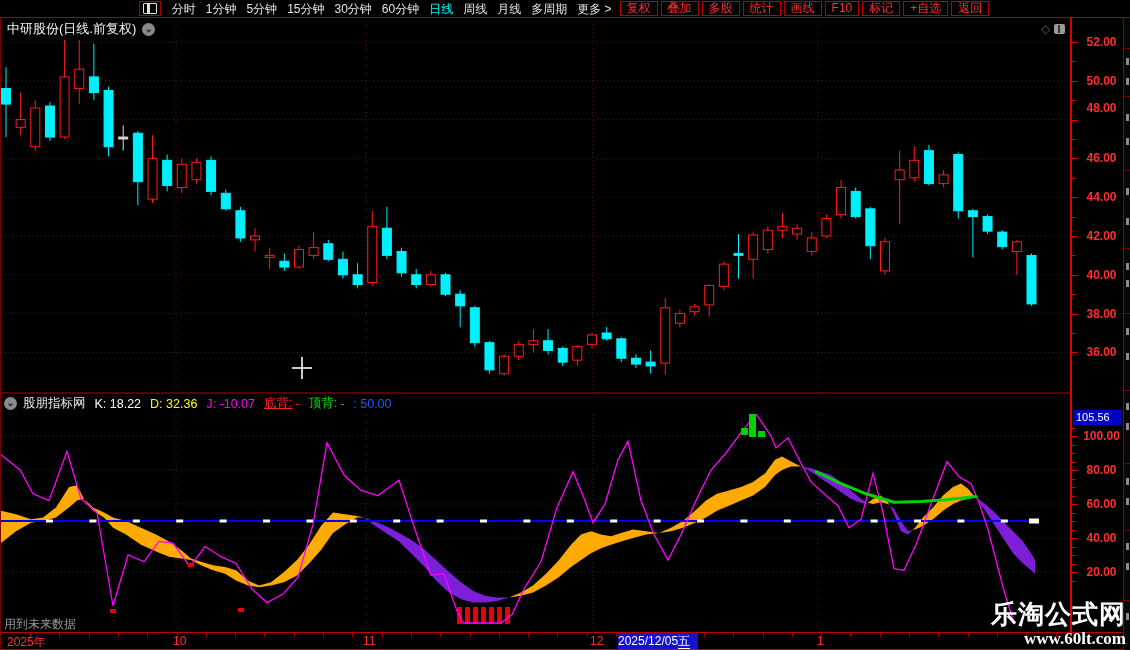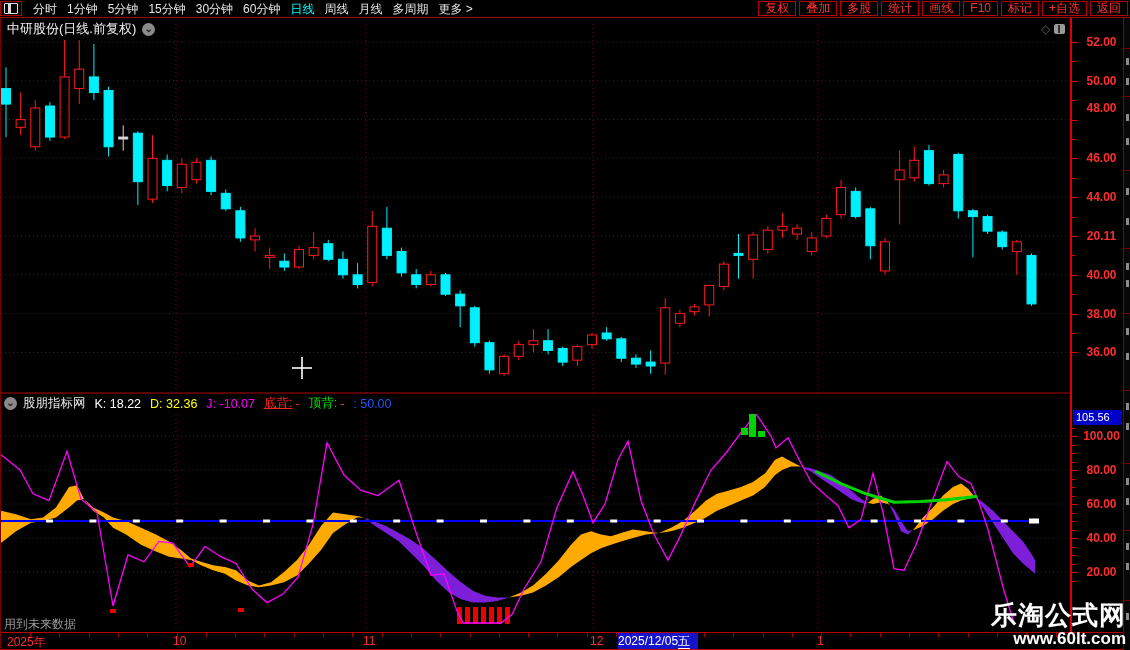--- a/index.html
+++ b/index.html
@@ -1,20 +1,20 @@
 <!DOCTYPE html>
 <html><head>
 <meta charset="utf-8">
 <style>
   html,body{margin:0;padding:0;background:#000;width:1130px;height:650px;overflow:hidden;
     font-family:"Liberation Sans",sans-serif;}
   #app{position:relative;width:1130px;height:650px;background:#000;}
   
   #toolbar{position:absolute;left:0;top:0;width:1130px;height:17px;display:flex;
-    justify-content:space-between;align-items:center;border-bottom:1px solid #a80000;background:#000;}
+    justify-content:center;align-items:center;border-bottom:1px solid #a80000;background:#000;}
   .tb-left{display:flex;align-items:center;height:17px;}
   .tb-iconbox{border:1px solid #a80000;height:13px;width:20px;display:flex;align-items:center;
     justify-content:center;margin-right:6px;}
   .tb-ico{width:12px;height:9px;border:1px solid #ddd;border-radius:1px;position:relative;}
   .tb-ico::after{content:"";position:absolute;left:3px;top:0;width:3px;height:9px;background:#ddd;}
   .tb-item{color:#e6e6e6;font-size:12px;margin:0 5px;cursor:default;white-space:nowrap;}
   .tb-item.active{color:#00ffff;}
   .tb-right{display:flex;align-items:center;height:17px;padding-right:2px;}
   .tb-btn{color:#ff3030;font-size:12px;border:1px solid #b40000;padding:0 6px;height:13px;
     line-height:13px;margin-left:3px;white-space:nowrap;}
@@ -58,21 +58,21 @@
     line-height:16px;text-align:left;}
   #date-box .wd{border-bottom:1px solid #fff;}
   #notice{position:absolute;left:3px;top:598px;color:#9a9a9a;font-size:12px;z-index:6;}
   
   #right-strip{position:absolute;left:1122px;top:0;width:8px;height:632px;background:#070707;
     border-left:1px solid #8a0000;box-sizing:border-box;overflow:hidden;}
   .rs-sep{position:absolute;left:0;width:8px;height:1px;background:#7a0000;}
   .rs-mark{position:absolute;left:2px;width:3px;background:#b8b8b8;opacity:.75;}
   
   #watermark{position:absolute;right:5px;top:584px;text-align:right;z-index:9;
-    font-family:Liberation Sans, sans-serif;color:#fff;font-weight:bold;line-height:1.0;}
+    font-family:Liberation Serif, serif;color:#fff;font-weight:bold;line-height:1.0;}
   #wm1{font-size:26px;letter-spacing:1px;}
   #wm2{font-size:17px;margin-top:2px;}
 </style>
 </head>
 <body>
 
 <div id="app">
 
   <div id="toolbar">
     <div class="tb-left">
@@ -361,21 +361,21 @@
     <div class="ax-label" style="top: 17px;">52.00</div>
         <div class="ax-tick" style="top: 24px; width: 6px;"></div>
         <div class="ax-label" style="top: 55.8px;">50.00</div>
         <div class="ax-tick" style="top: 62.8px; width: 6px;"></div>
         <div class="ax-label" style="top: 83px;">48.00</div>
         <div class="ax-tick" style="top: 101.6px; width: 6px;"></div>
         <div class="ax-label" style="top: 133.4px;">46.00</div>
         <div class="ax-tick" style="top: 140.4px; width: 6px;"></div>
         <div class="ax-label" style="top: 172.2px;">44.00</div>
         <div class="ax-tick" style="top: 179.2px; width: 6px;"></div>
-        <div class="ax-label" style="top: 211px;">20.11</div>
+        <div class="ax-label" style="top: 211px;">42.00</div>
         <div class="ax-tick" style="top: 218px; width: 6px;"></div>
         <div class="ax-label" style="top: 249.8px;">40.00</div>
         <div class="ax-tick" style="top: 256.8px; width: 6px;"></div>
         <div class="ax-label" style="top: 288.6px;">38.00</div>
         <div class="ax-tick" style="top: 295.6px; width: 6px;"></div>
         <div class="ax-label" style="top: 327.4px;">36.00</div>
         <div class="ax-tick" style="top: 334.4px; width: 6px;"></div>
         <div class="ax-tick" style="top: 315px; width: 3px;"></div>
         <div class="ax-tick" style="top: 276.2px; width: 3px;"></div>
         <div class="ax-tick" style="top: 237.4px; width: 3px;"></div>

